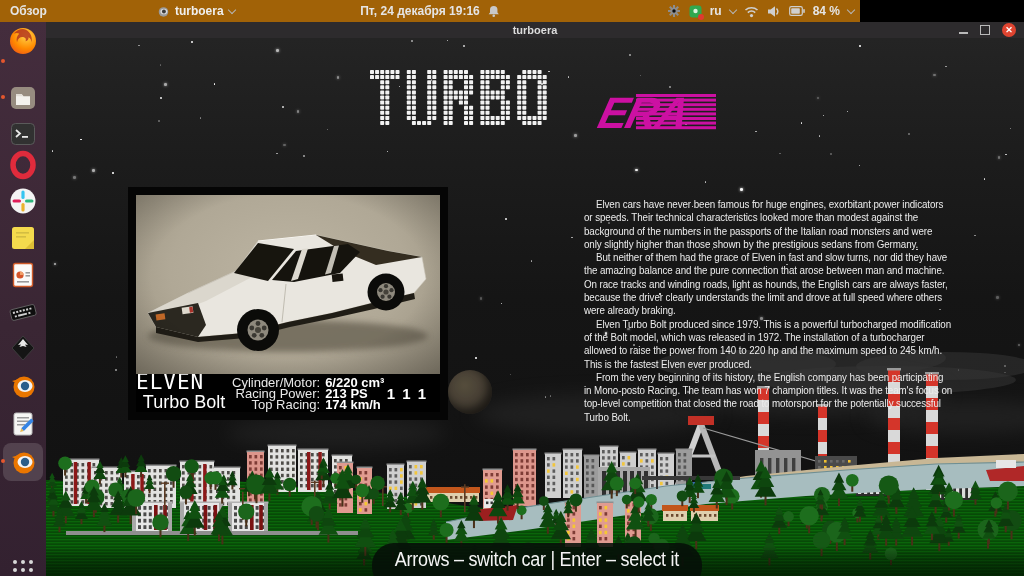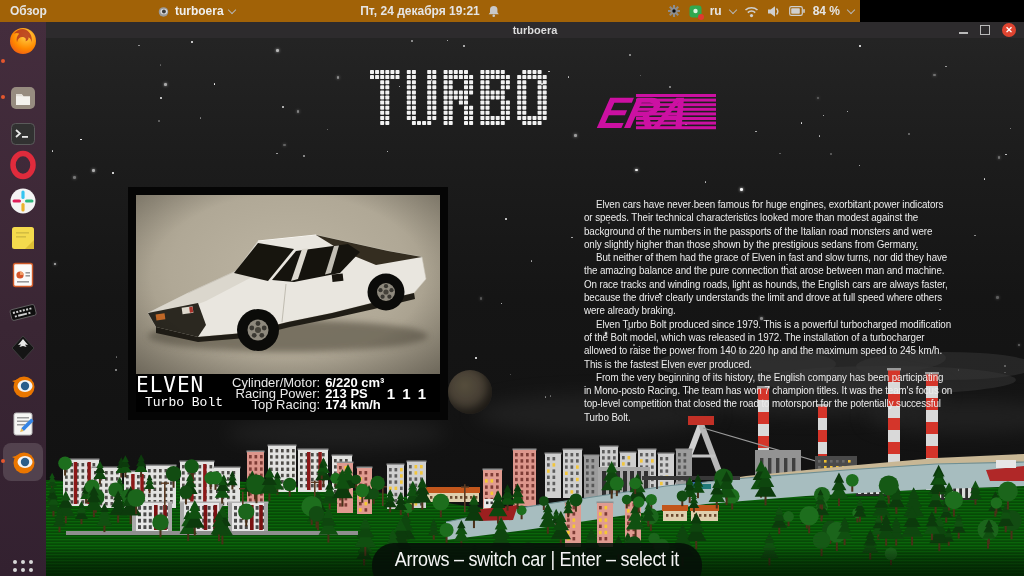--- a/index.html
+++ b/index.html
@@ -49,21 +49,21 @@
   .cloud{position:absolute;border-radius:50%;filter:blur(9px);background:#2d2d2d;z-index:1;}
 
   
   #card{position:absolute;left:82px;top:149px;width:304px;z-index:4;background:#050505;
     border:8px solid #050505;}
   #photo{position:relative;width:304px;height:179px;overflow:hidden;
     background:radial-gradient(ellipse at 50% 42%,#bcb4a2 0%,#b0a896 55%,#968e7c 100%);}
   #photo svg{position:absolute;inset:0;}
   #cardinfo{display:flex;align-items:center;width:304px;height:38px;background:#000;color:#fff;}
   #car-make{font-family:"DejaVu Sans Mono",monospace;font-size:21px;letter-spacing:1px;line-height:19px;}
-  #car-model{font-family:Liberation Mono, monospace;font-size:13px;text-align:center;}
+  #car-model{font-family:Liberation Sans, sans-serif;font-size:18px;text-align:center;}
   #specs{font-size:13px;line-height:11px;display:grid;grid-template-columns:auto auto;column-gap:5px;}
   #specs .lbl{text-align:right;color:#e8e8e8;}
   #specs .val{text-align:left;font-weight:600;}
   #teambox{margin-left:auto;margin-right:4px;text-align:right;}
   #team-name{font-family:"Liberation Serif",serif;font-weight:700;font-size:15.5px;}
   #team-number{font-weight:700;font-size:15px;letter-spacing:8px;margin-right:2px;}
 
   
   #desc{position:absolute;left:538px;top:160px;width:398px;z-index:4;color:#ececec;
     font-size:10.6px;line-height:13.3px;letter-spacing:-.1px;
@@ -91,21 +91,21 @@
         <svg width="13" height="13" viewBox="0 0 30 30">
             <circle cx="15" cy="16" r="11" fill="#9a9a9a"></circle>
             <ellipse cx="16" cy="15" rx="8" ry="6.5" fill="#dcdcdc"></ellipse>
             <circle cx="16" cy="15" r="4.5" fill="#3c3c3c"></circle>
           </svg>
         <span>turboera</span>
         <span class="chev"></span>
       </span>
     </div>
     <div id="clockbox">
-      <span>Пт, 24 декабря 19:21</span>
+      <span>Пт, 24 декабря 19:16</span>
       <svg width="13" height="14" viewBox="0 0 14 15">
         <path d="M7 2 a4 4 0 0 1 4 4 v3 l1.5 2 h-11 L3 9 V6 a4 4 0 0 1 4-4 z" fill="#c8c8c8"></path>
           <circle cx="7" cy="12.6" r="1.4" fill="#c8c8c8"></circle>
       </svg>
     </div>
     <div class="right">
       <svg width="14" height="14" viewBox="0 0 14 14">
         <g fill="#8d8d8d">
             <rect x="6" y="1" width="2" height="12"></rect>
             <rect x="1" y="6" width="12" height="2"></rect>

